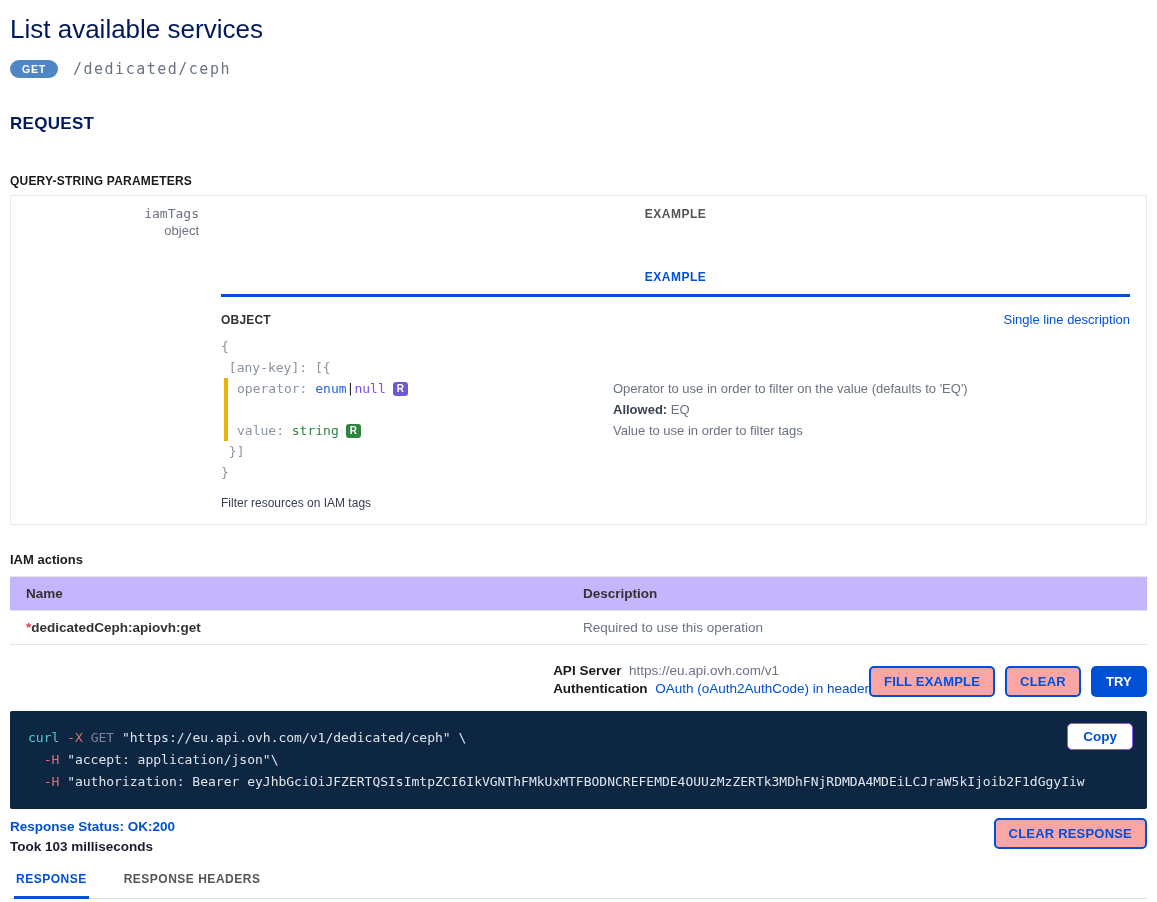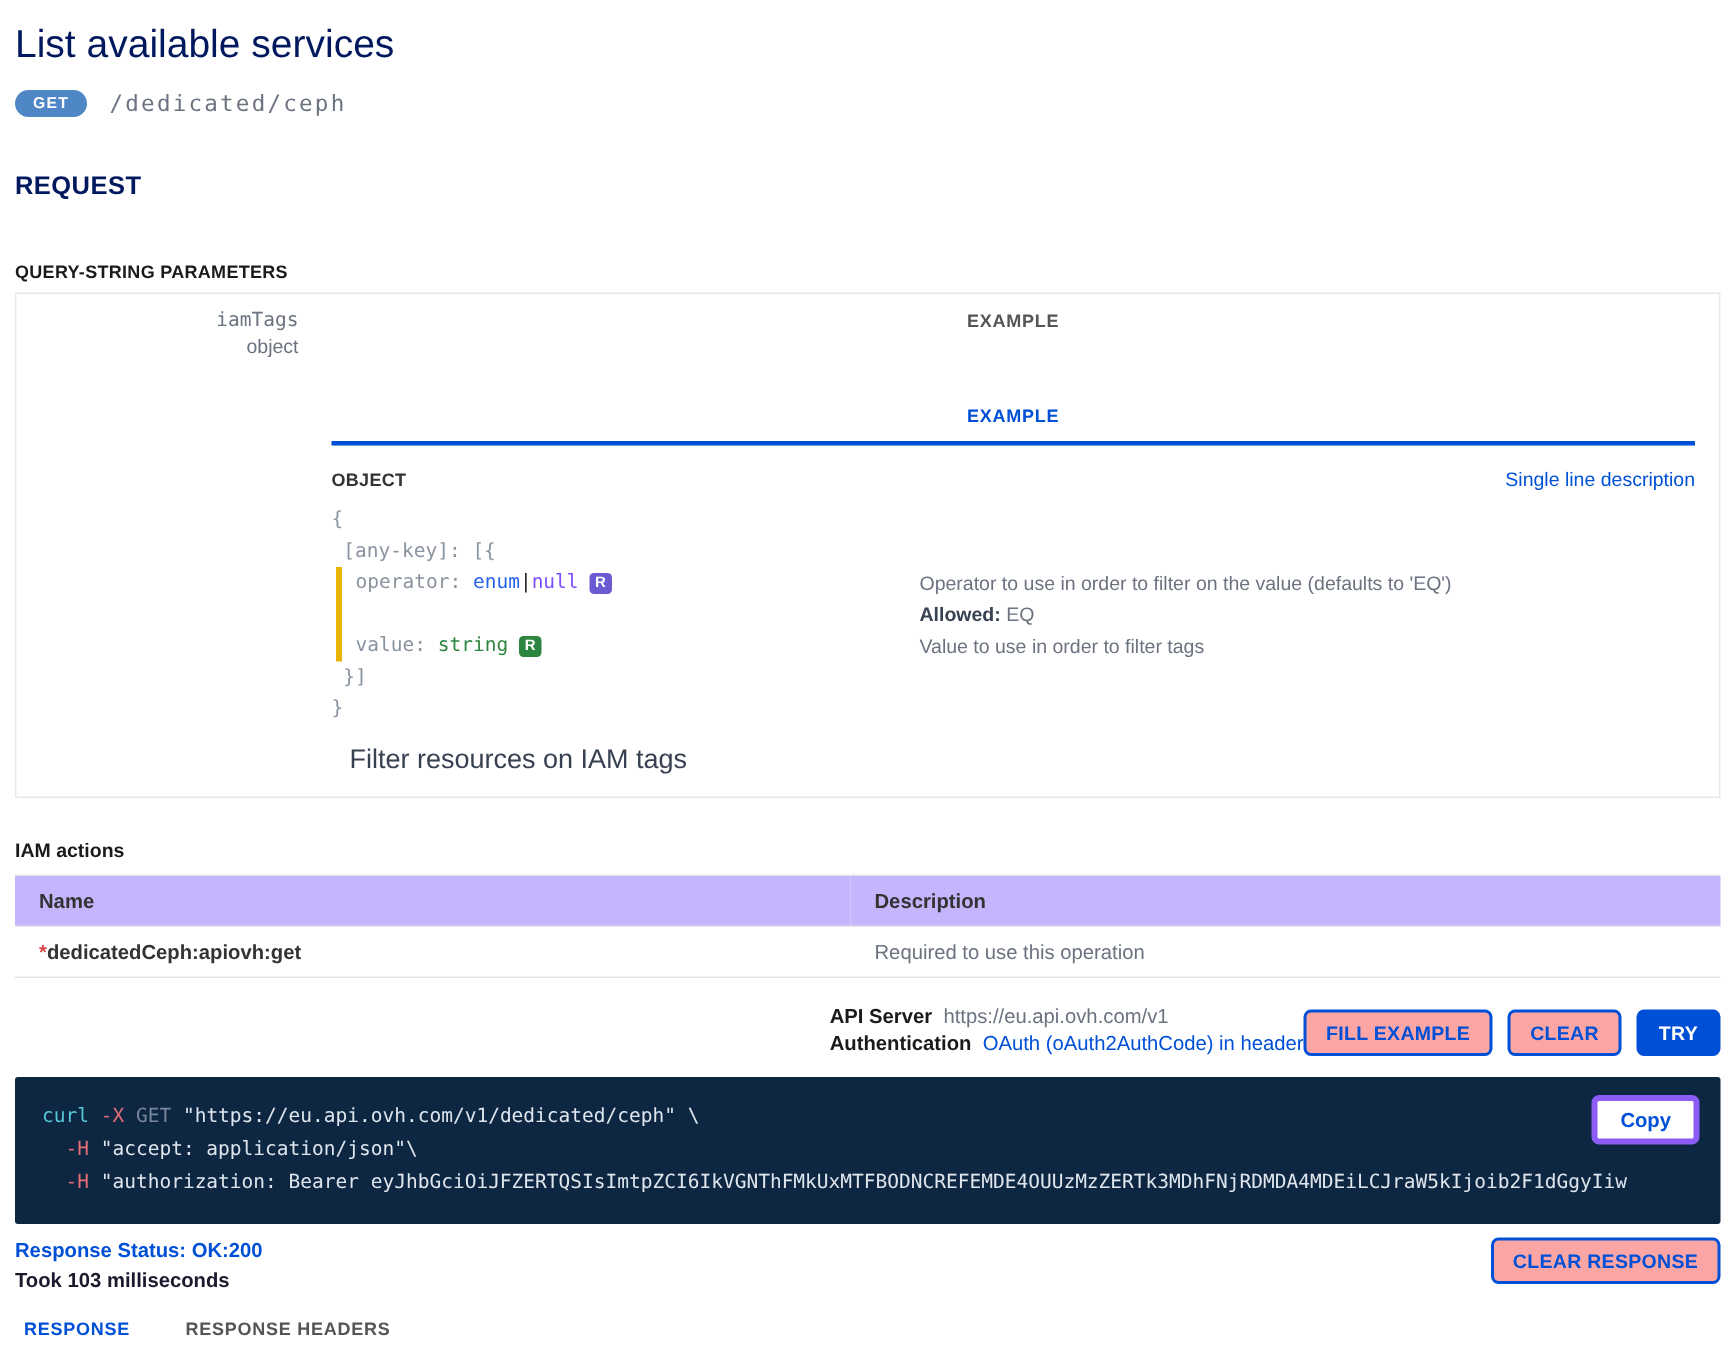--- a/index.html
+++ b/index.html
@@ -68,21 +68,21 @@
   .tk-string { color: #2e8540; }
   .tk-pipe { color: #222; }
   .req-badge {
     display: inline-block; color: #fff; font-family: "Liberation Sans", sans-serif;
     font-size: 10px; font-weight: bold; border-radius: 3px; padding: 1px 4px;
     margin-left: 7px; line-height: 12px; vertical-align: 1px;
   }
   .req-badge.purple { background: #6b5bd2; }
   .req-badge.green { background: #2e8540; }
   .allowed-label { font-weight: bold; color: #374151; }
-  .param-footer { font-family: "Liberation Sans", sans-serif; font-size: 18px; color: #374151; margin-top: 13px; margin-left: 12px; }
+  .param-footer { font-family: "Liberation Sans", sans-serif; font-size: 12px; color: #374151; margin-top: 13px; }
 
   
   .iam-heading { font-size: 13px; font-weight: bold; color: #1a1a1a; margin: 27px 0 9px 0; }
   table.iam { width: 100%; border-collapse: collapse; }
   table.iam th {
     background: #c4b5fd; border-top: 1px solid #e5e5e5; border-bottom: 1px solid #e5e5e5;
     text-align: left; font-size: 13.5px; font-weight: 600; color: #333; padding: 9px 16px;
   }
   table.iam th:first-child { width: 557px; }
   table.iam td { border-bottom: 1px solid #e5e5e5; padding: 9px 16px; font-size: 13.5px; }
@@ -108,21 +108,21 @@
   .code-block {
     position: relative; background: #0d2642; border-radius: 2px;
     padding: 16px 18px; margin-top: 13px;
     font-family: "DejaVu Sans Mono", monospace; font-size: 13px; line-height: 22px;
     color: #c7d0da; overflow: hidden;
   }
   .code-line { white-space: pre; }
   .copy-btn {
     position: absolute; top: 12px; right: 14px;
     background: #fff; color: #0050d7; font-weight: bold; font-size: 13.5px;
-    border: 4px solid #8b5cf6; border-radius: 5px; padding: 5px 15px; cursor: pointer;
+    border: 1px solid #8b5cf6; border-radius: 5px; padding: 5px 15px; cursor: pointer;
     font-family: "Liberation Sans", sans-serif;
   }
   .tk-cmd { color: #56c8d8; }
   .tk-flag { color: #e06c75; }
   .tk-dim { color: #7a8699; }
   .tk-str { color: #dfe5ec; }
   .tk-brk { color: #9fb0c0; }
 
   
   .status-row { display: flex; justify-content: space-between; align-items: flex-start; margin-top: 9px; }

